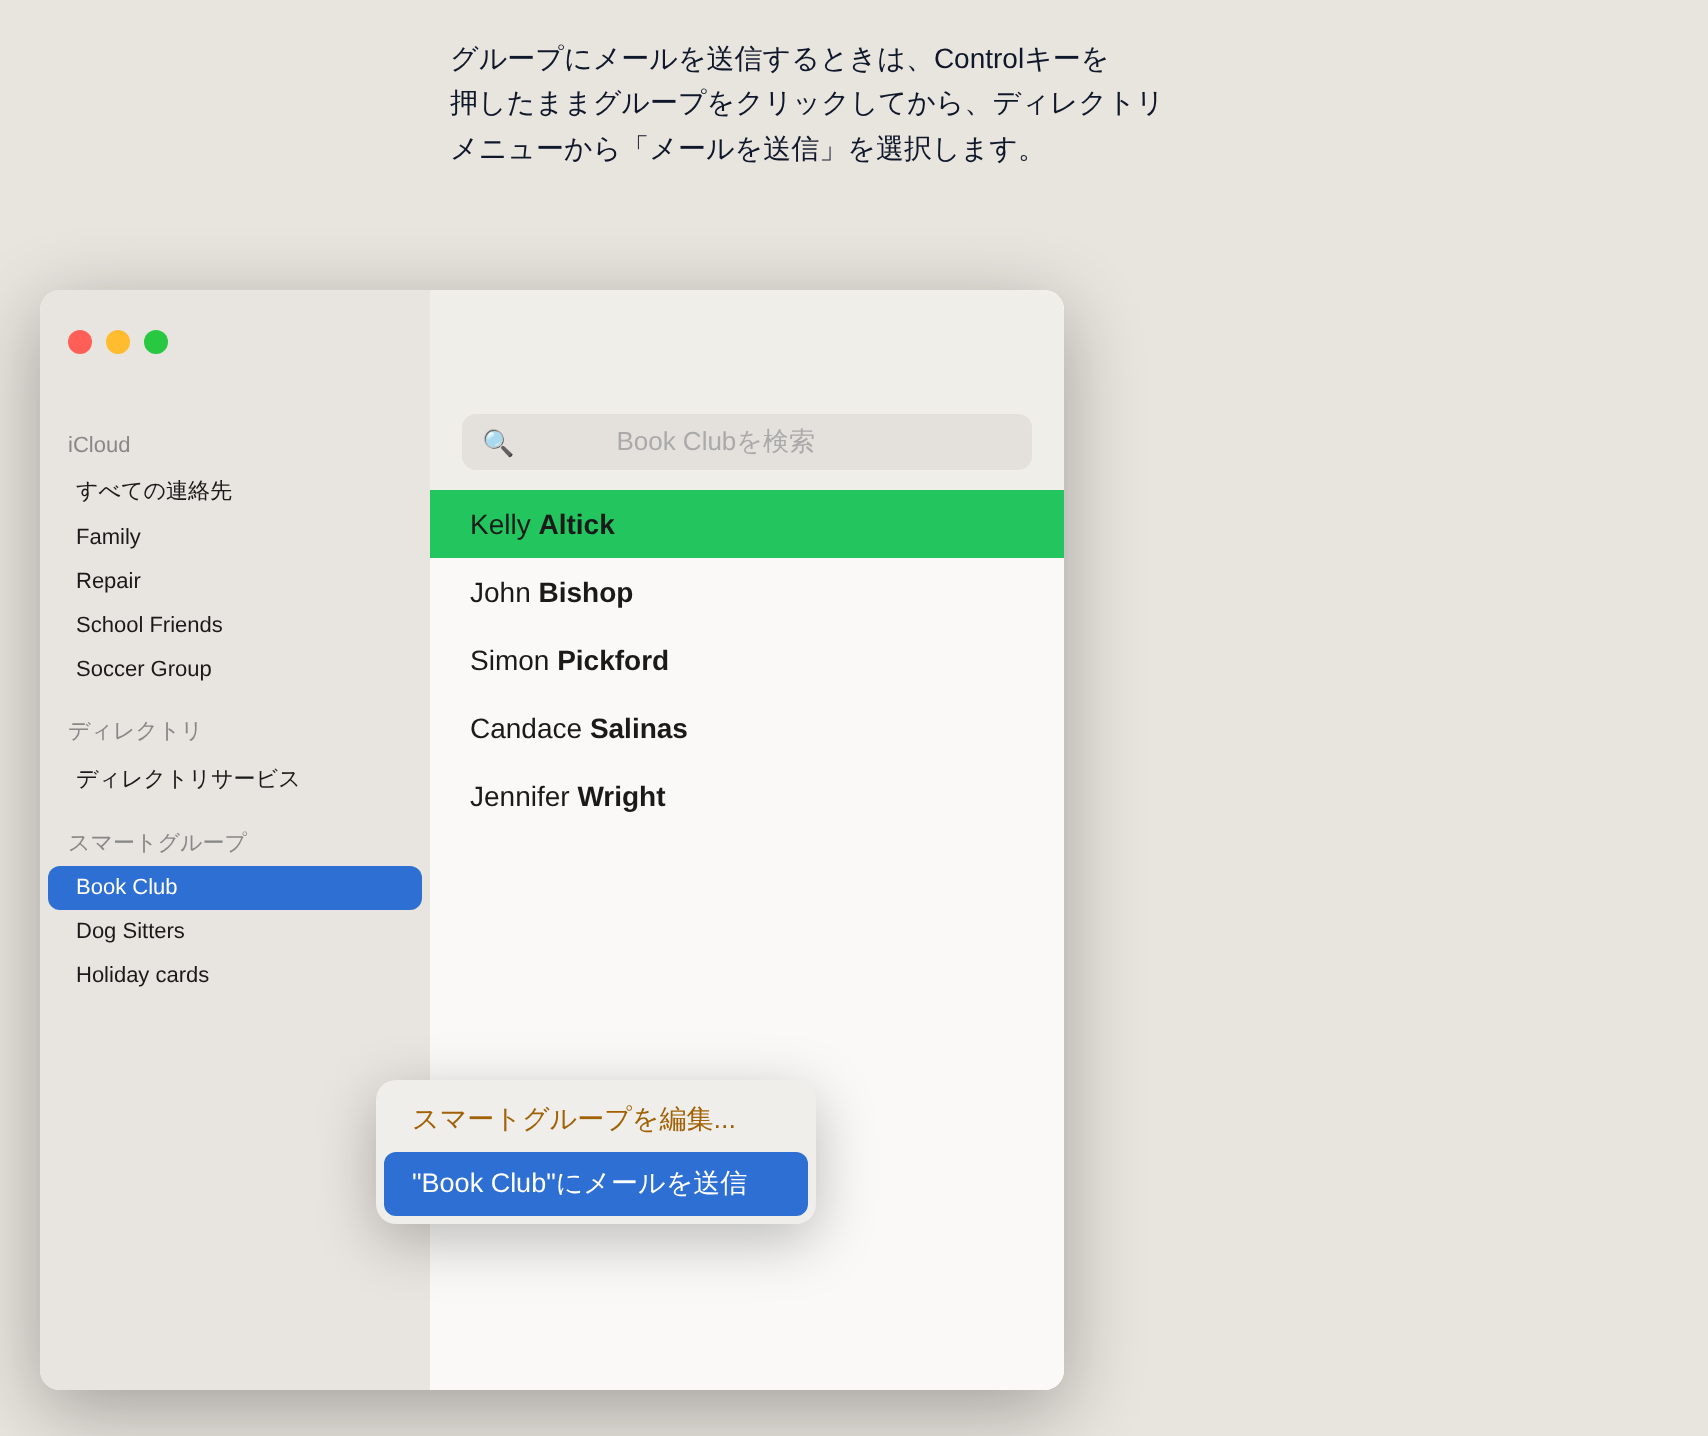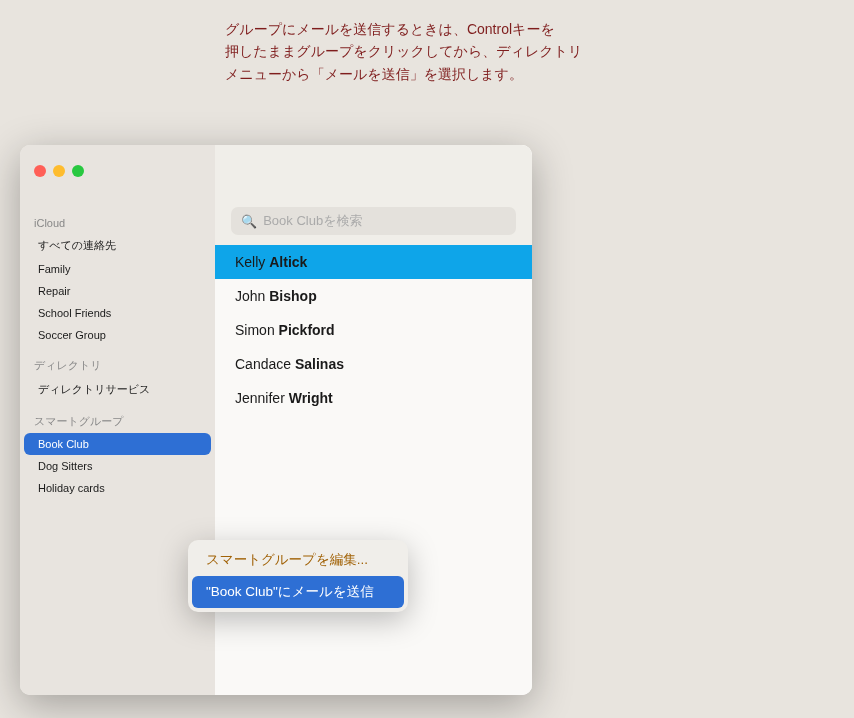--- a/index.html
+++ b/index.html
@@ -12,21 +12,21 @@
       position: relative;
     }
 
     .tooltip-text {
       position: absolute;
       top: 18px;
       left: 225px;
       right: 30px;
       font-size: 14px;
       line-height: 1.6;
-      color: #7f1d1d;
+      color: #0f172a;
       font-family: -apple-system, "Helvetica Neue", sans-serif;
     }
 
     .window {
       position: absolute;
       top: 145px;
       left: 20px;
       width: 512px;
       height: 550px;
       background: #f5f2ee;
@@ -121,37 +121,38 @@
     }
 
     .search-icon-shape {
       color: #888;
       font-size: 13px;
     }
 
     .search-placeholder {
       font-size: 13px;
       color: #aaa;
+      margin-left: 45px;
     }
 
     .contacts-list {
       flex: 1;
       overflow-y: auto;
       background: #faf9f7;
     }
 
     .contact-item {
       padding: 9px 20px;
       font-size: 14px;
       color: #1a1a1a;
       border-bottom: none;
     }
 
     .contact-item.selected-contact {
-      background: #0ea5e9;
+      background: #22c55e;
       border-radius: 0;
     }
 
     .contact-item span.first {
       font-weight: 400;
     }
 
     .contact-item span.last {
       font-weight: 600;
     }

